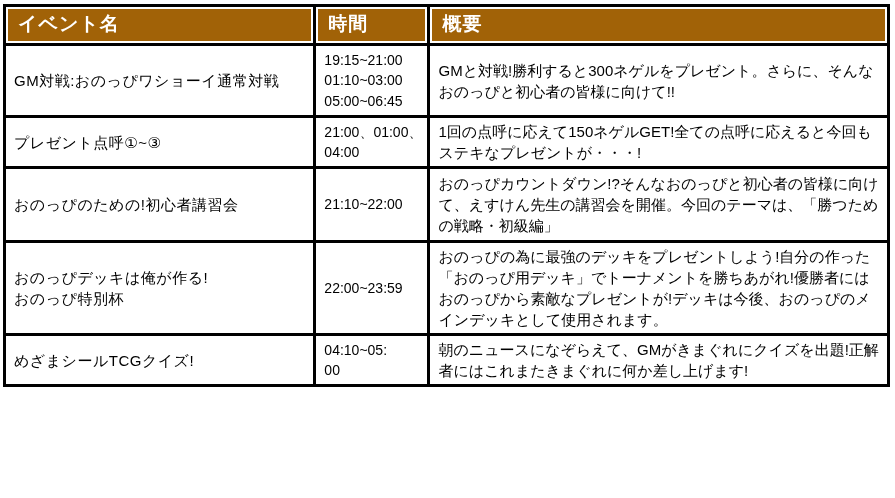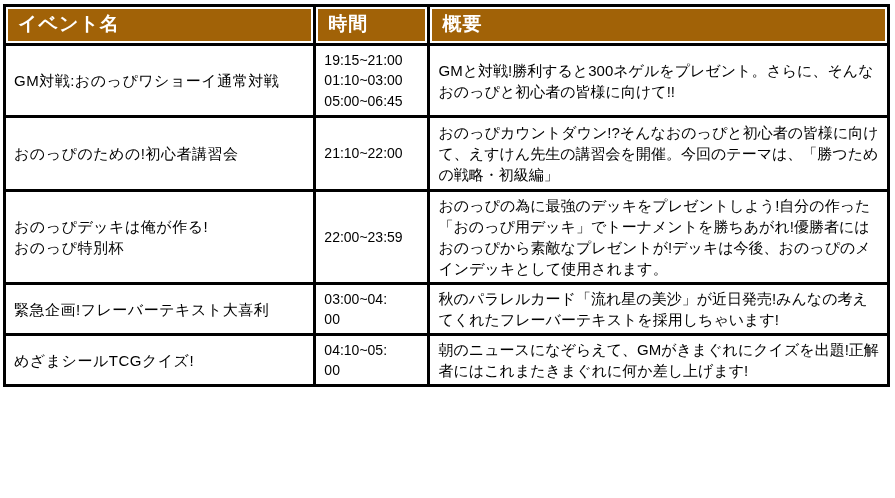--- a/index.html
+++ b/index.html
@@ -87,37 +87,37 @@
     </tr>
   </thead>
   <tbody>
     <tr class="r0">
       <td class="event-cell">GM対戦:おのっぴワショーイ通常対戦</td>
       <td class="time-cell">19:15~21:00
 01:10~03:00
 05:00~06:45</td>
       <td class="summary-cell">GMと対戦!勝利すると300ネゲルをプレゼント。さらに、そんなおのっぴと初心者の皆様に向けて!!</td>
     </tr>
+    <tr class="r1">
+      <td class="event-cell">プレゼント点呼①~③</td>
+      <td class="time-cell">21:00、01:00、
+04:00</td>
+      <td class="summary-cell">1回の点呼に応えて150ネゲルGET!全ての点呼に応えると今回もステキなプレゼントが・・・!</td>
+    </tr>
     <tr class="r2">
       <td class="event-cell">おのっぴのための!初心者講習会</td>
       <td class="time-cell">21:10~22:00</td>
       <td class="summary-cell">おのっぴカウントダウン!?そんなおのっぴと初心者の皆様に向けて、えすけん先生の講習会を開催。今回のテーマは、「勝つための戦略・初級編」</td>
     </tr>
     <tr class="r3">
       <td class="event-cell">おのっぴデッキは俺が作る!
 おのっぴ特別杯</td>
       <td class="time-cell">22:00~23:59</td>
       <td class="summary-cell">おのっぴの為に最強のデッキをプレゼントしよう!自分の作った「おのっぴ用デッキ」でトーナメントを勝ちあがれ!優勝者にはおのっぴから素敵なプレゼントが!デッキは今後、おのっぴのメインデッキとして使用されます。</td>
     </tr>
-    <tr class="r5">
-      <td class="event-cell">緊急企画!フレーバーテキスト大喜利</td>
-      <td class="time-cell">03:00~04:
-00</td>
-      <td class="summary-cell">秋のパラレルカード「流れ星の美沙」が近日発売!みんなの考えてくれたフレーバーテキストを採用しちゃいます!</td>
-    </tr>
     <tr class="r6">
       <td class="event-cell">めざまシールTCGクイズ!</td>
       <td class="time-cell">04:10~05:
 00</td>
       <td class="summary-cell">朝のニュースになぞらえて、GMがきまぐれにクイズを出題!正解者にはこれまたきまぐれに何か差し上げます!</td>
     </tr>
   </tbody>
 </table>
 
 </body></html>

